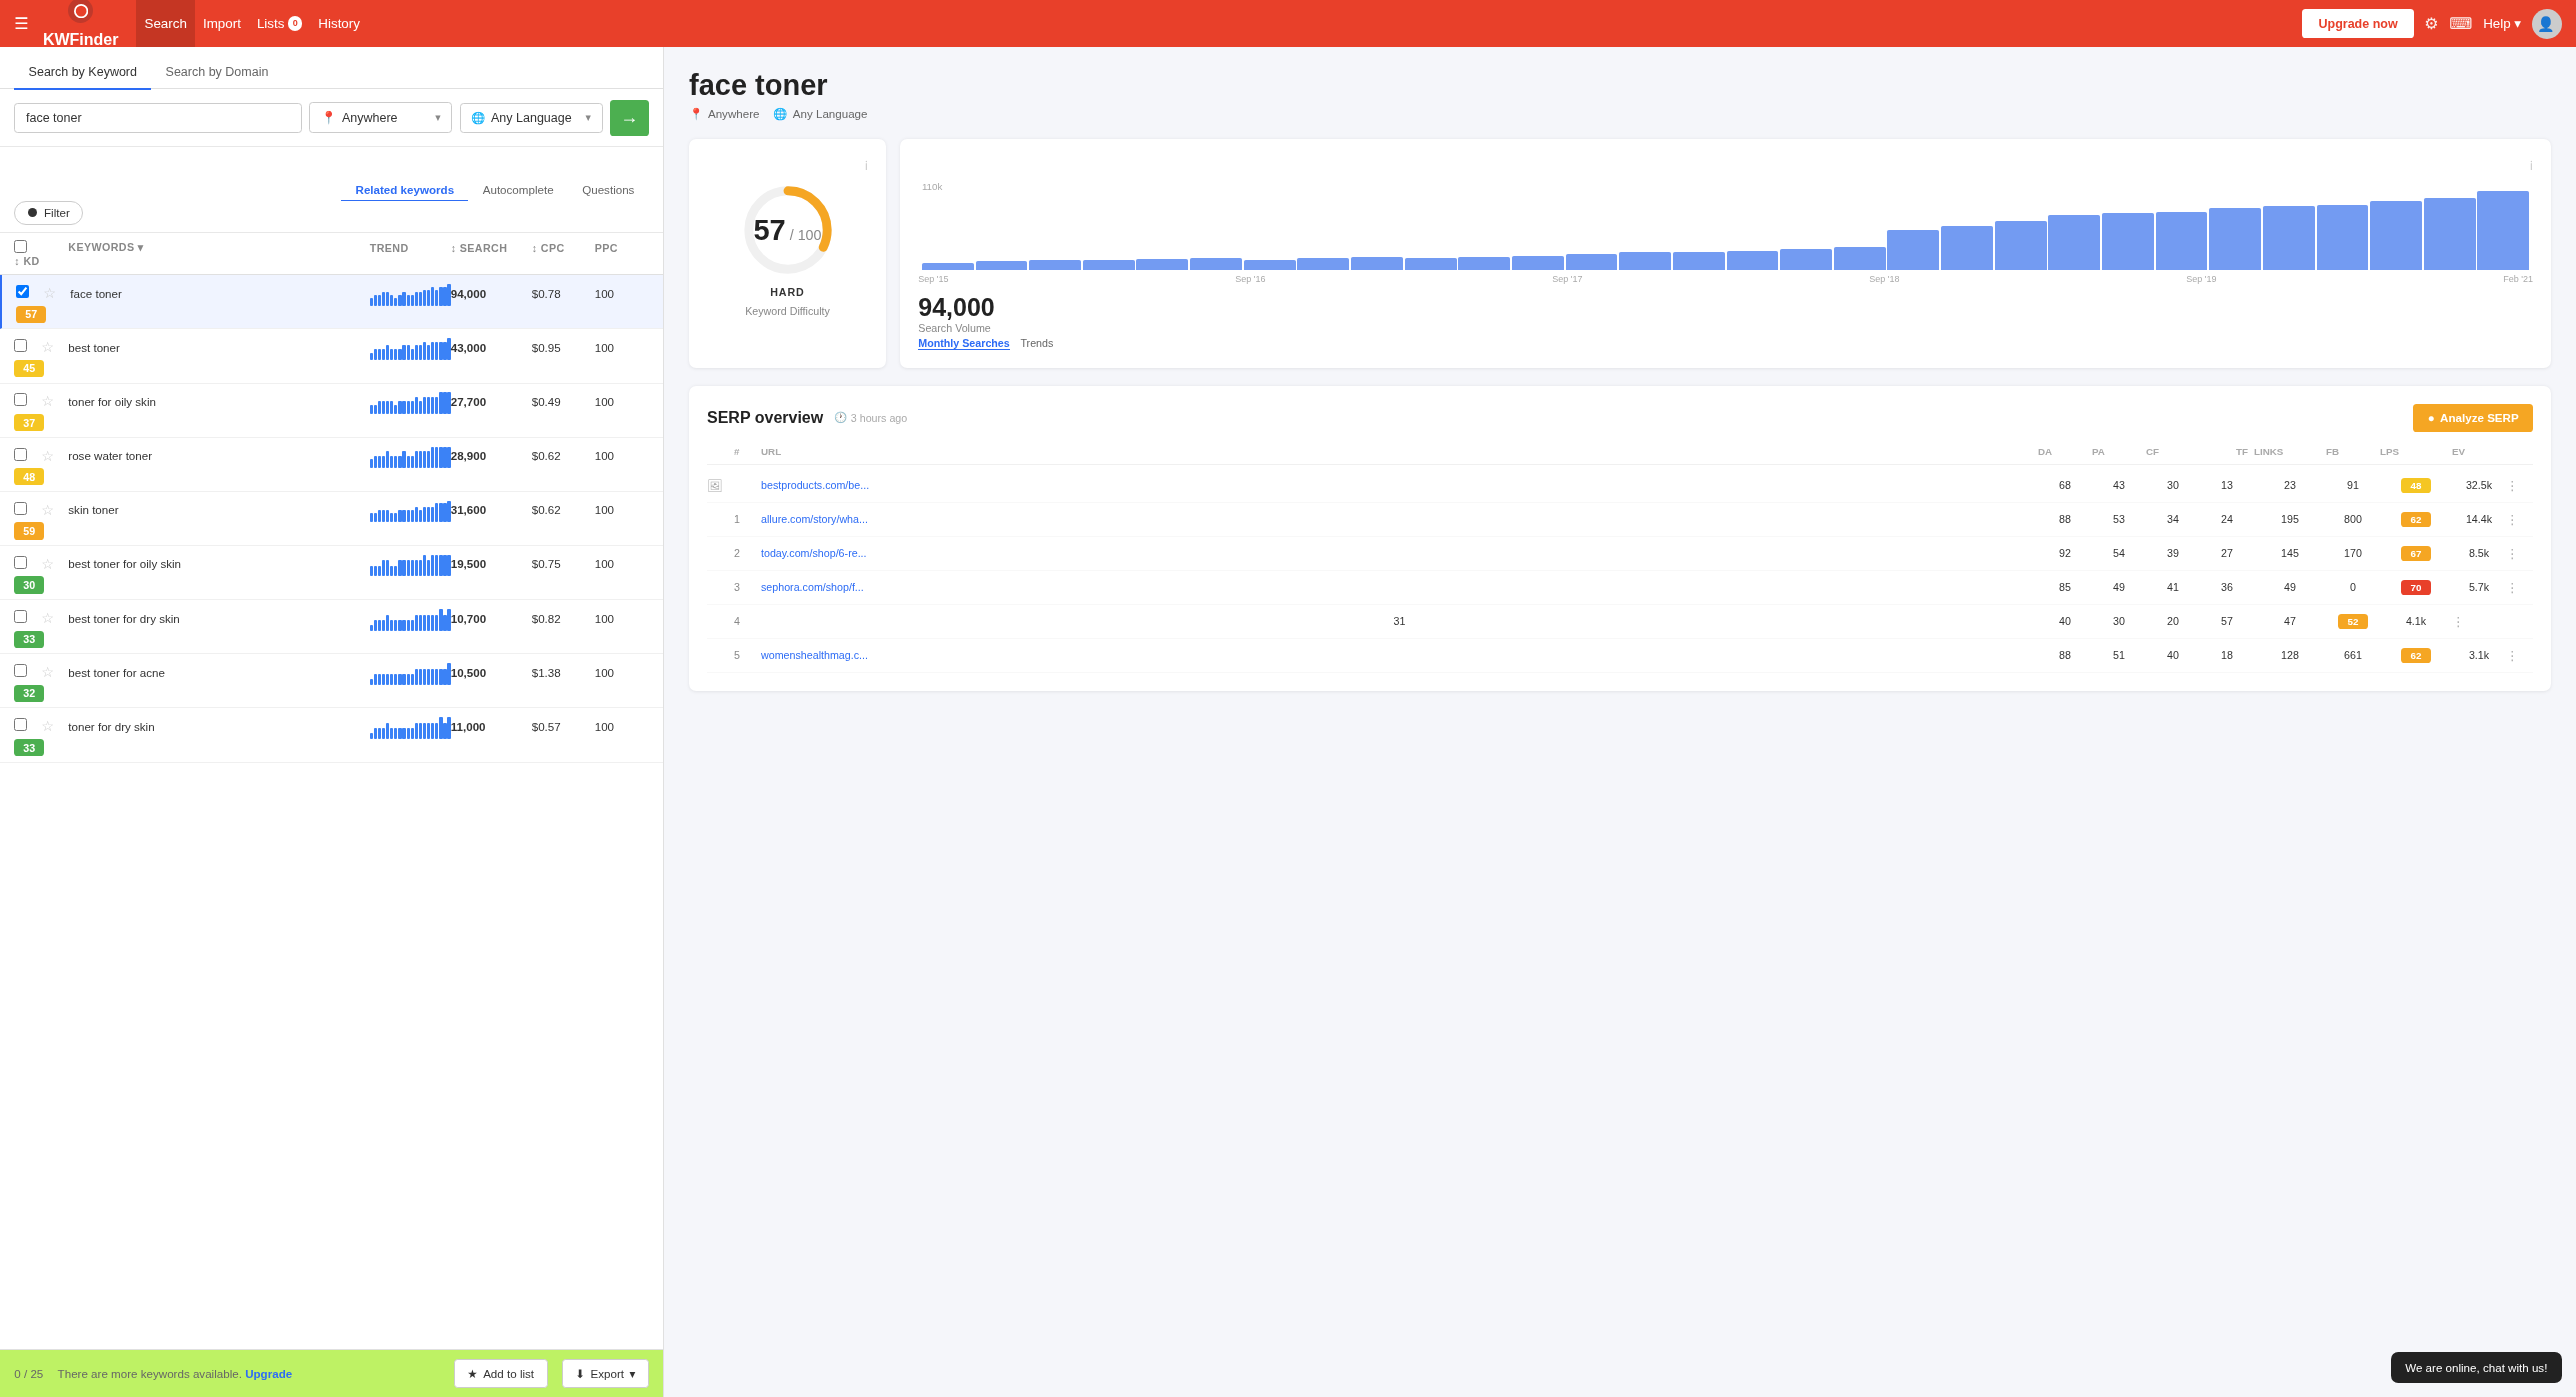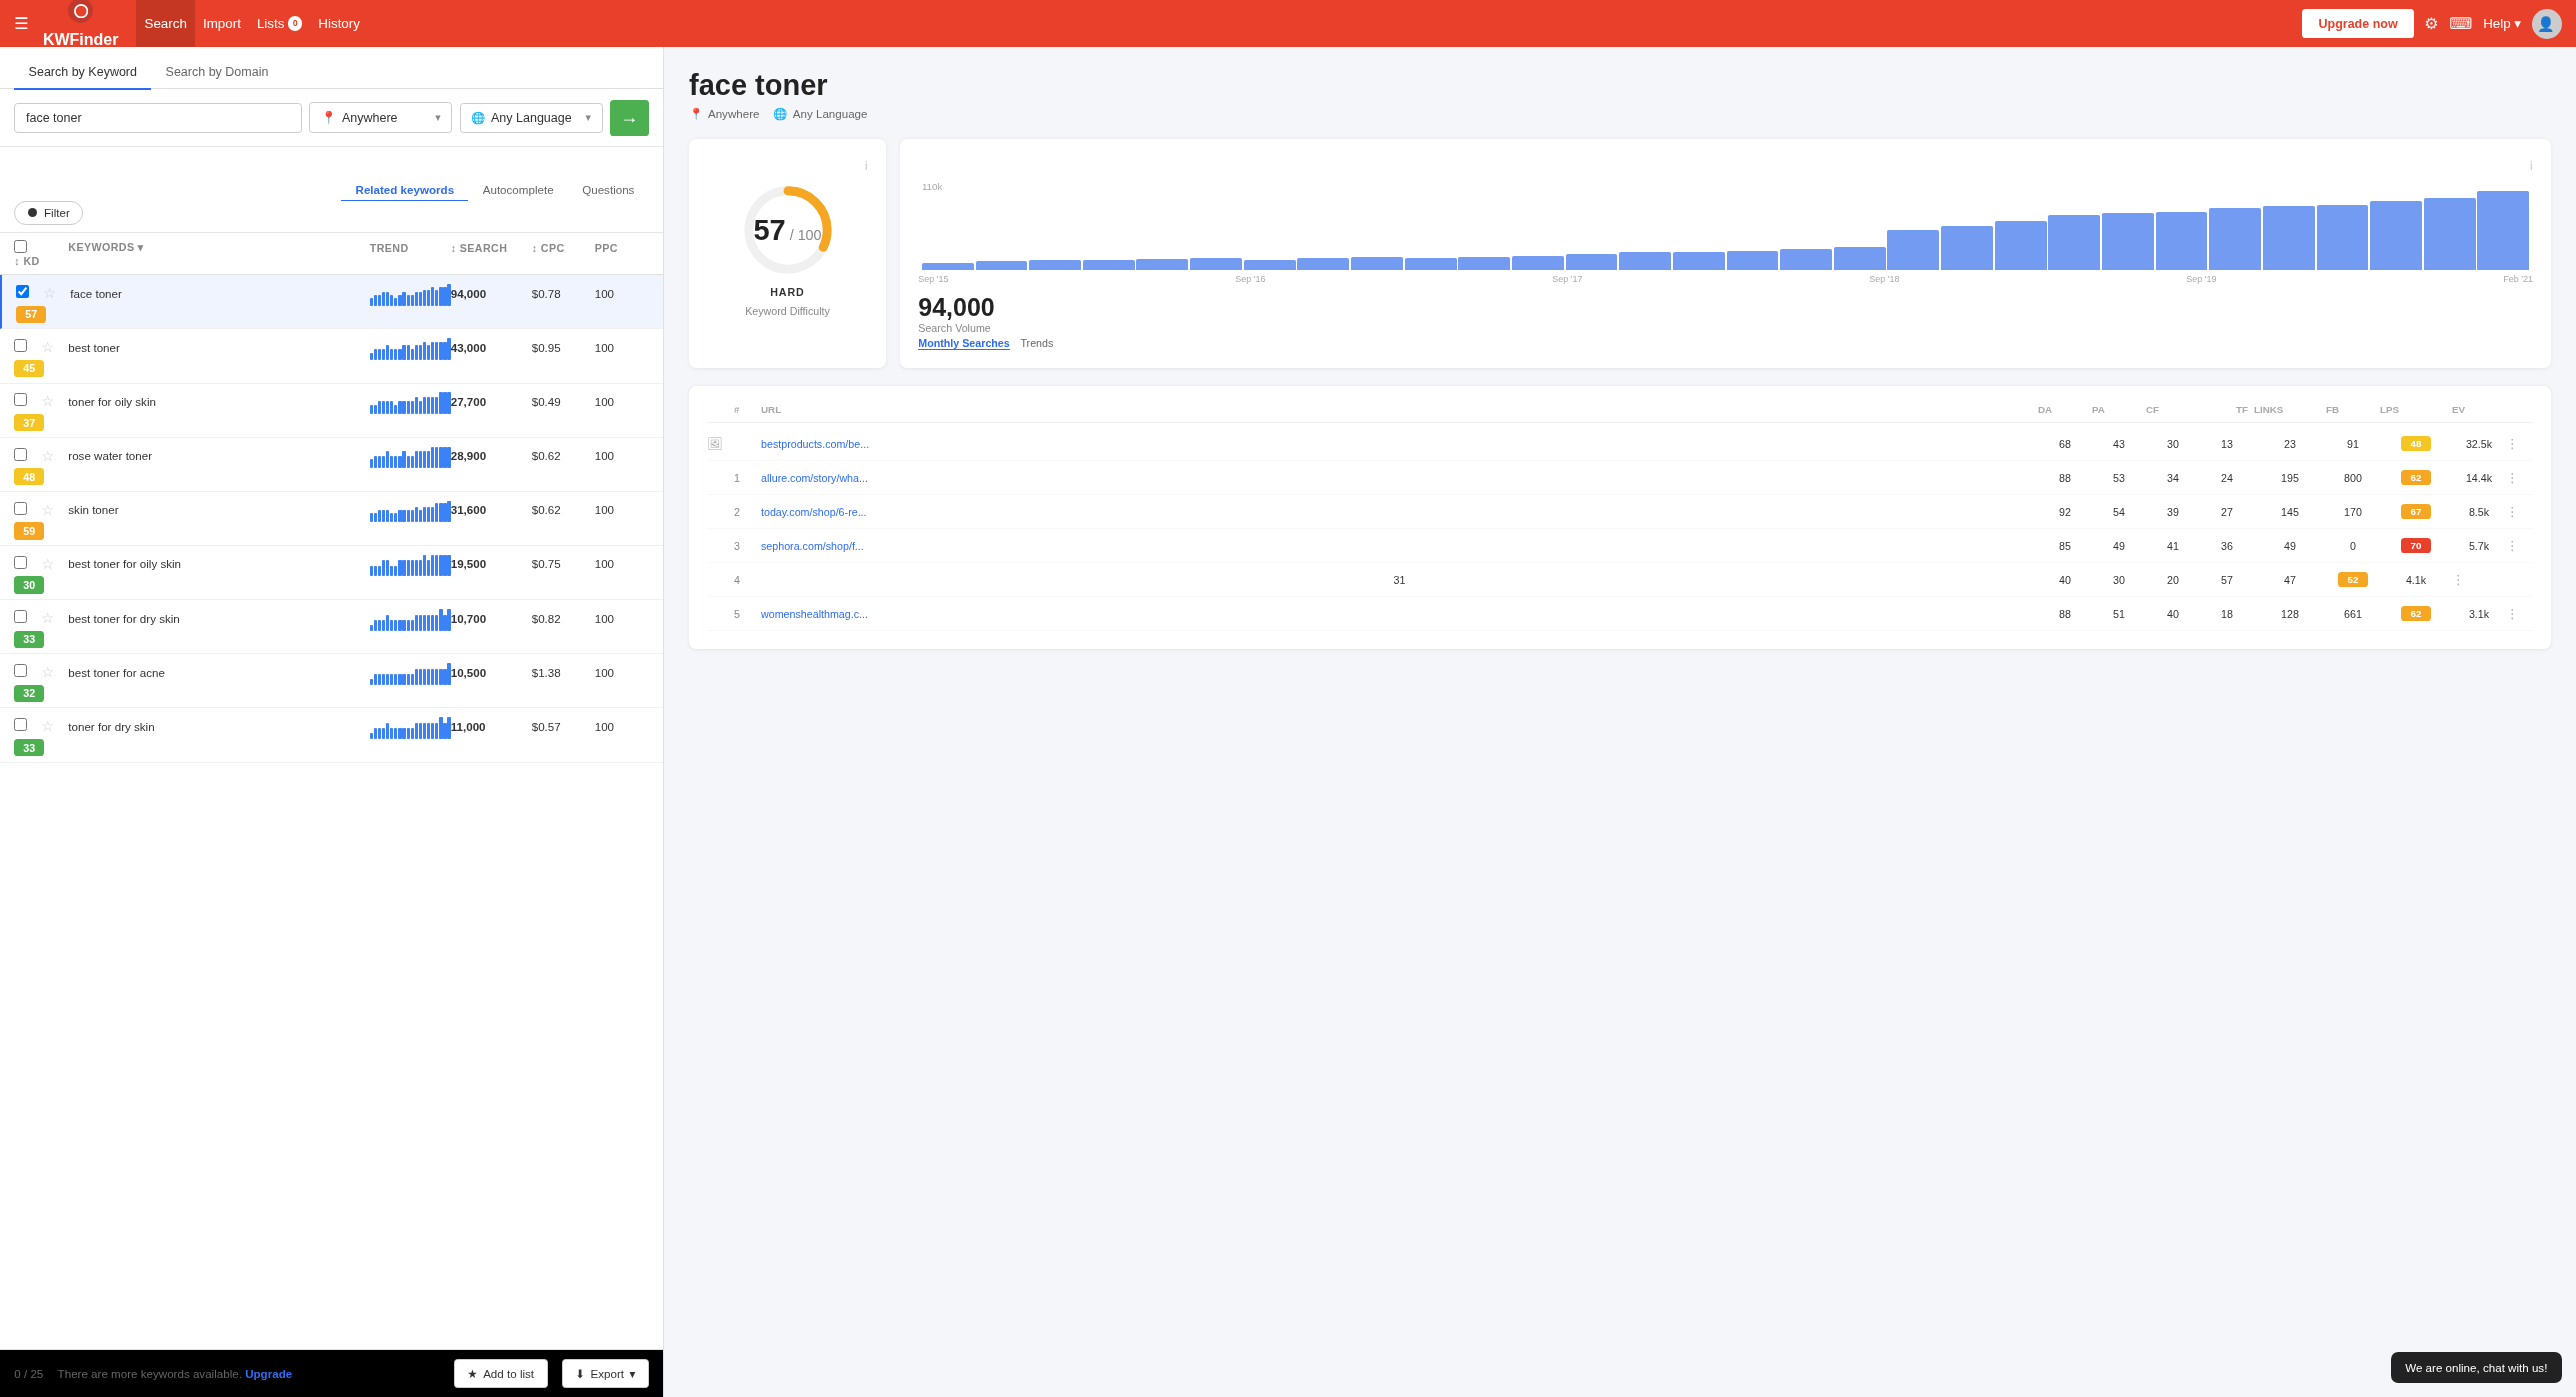--- a/index.html
+++ b/index.html
@@ -164,21 +164,21 @@
     .kd-yellow { background: #f5c623; }
     .kd-green { background: #4caf50; }
 
     
     .bottom-bar {
       border-top: 0.9px solid #e0e0e0;
       padding: 9px 14.3px;
       display: flex;
       align-items: center;
       gap: 14.3px;
-      background: #000000;
+      background: #bef264;
     }
     .selected-count { font-size: 11.6px; color: #666; }
     .more-available { font-size: 11.6px; color: #666; }
     .upgrade-link { color: #2d6cf5; text-decoration: none; font-weight: 600; }
     .add-list-btn {
       display: flex; align-items: center; gap: 5.4px;
       border: 0.9px solid #ccc; border-radius: 3.6px; padding: 6.3px 12.5px;
       font-size: 11.6px; cursor: pointer; color: #333; background: white;
       margin-left: auto;
     }
@@ -743,20 +743,31 @@
           <div class="vol-label">Search Volume</div>
           <div class="vol-tabs">
             <div class="vol-tab active">Monthly Searches</div>
             <div class="vol-tab">Trends</div>
           </div>
         </div>
       </div>
     </div>
 
     <div class="serp-section">
+      <div class="serp-header">
+        <span class="serp-title">SERP overview</span>
+        <div class="serp-time">
+          <span>🕐</span>
+          <span>3 hours ago</span>
+        </div>
+        <button class="analyze-btn">
+          <span>●</span>
+          <span>Analyze SERP</span>
+        </button>
+      </div>
 
       <div class="serp-table-header">
         <div></div>
         <div>#</div>
         <div>URL</div>
         <div style="cursor:pointer;">DA</div>
         <div style="cursor:pointer;">PA</div>
         <div style="cursor:pointer;">CF</div>
         <div style="cursor:pointer;margin-left:36px;">TF</div>
         <div style="cursor:pointer;">Links</div>

